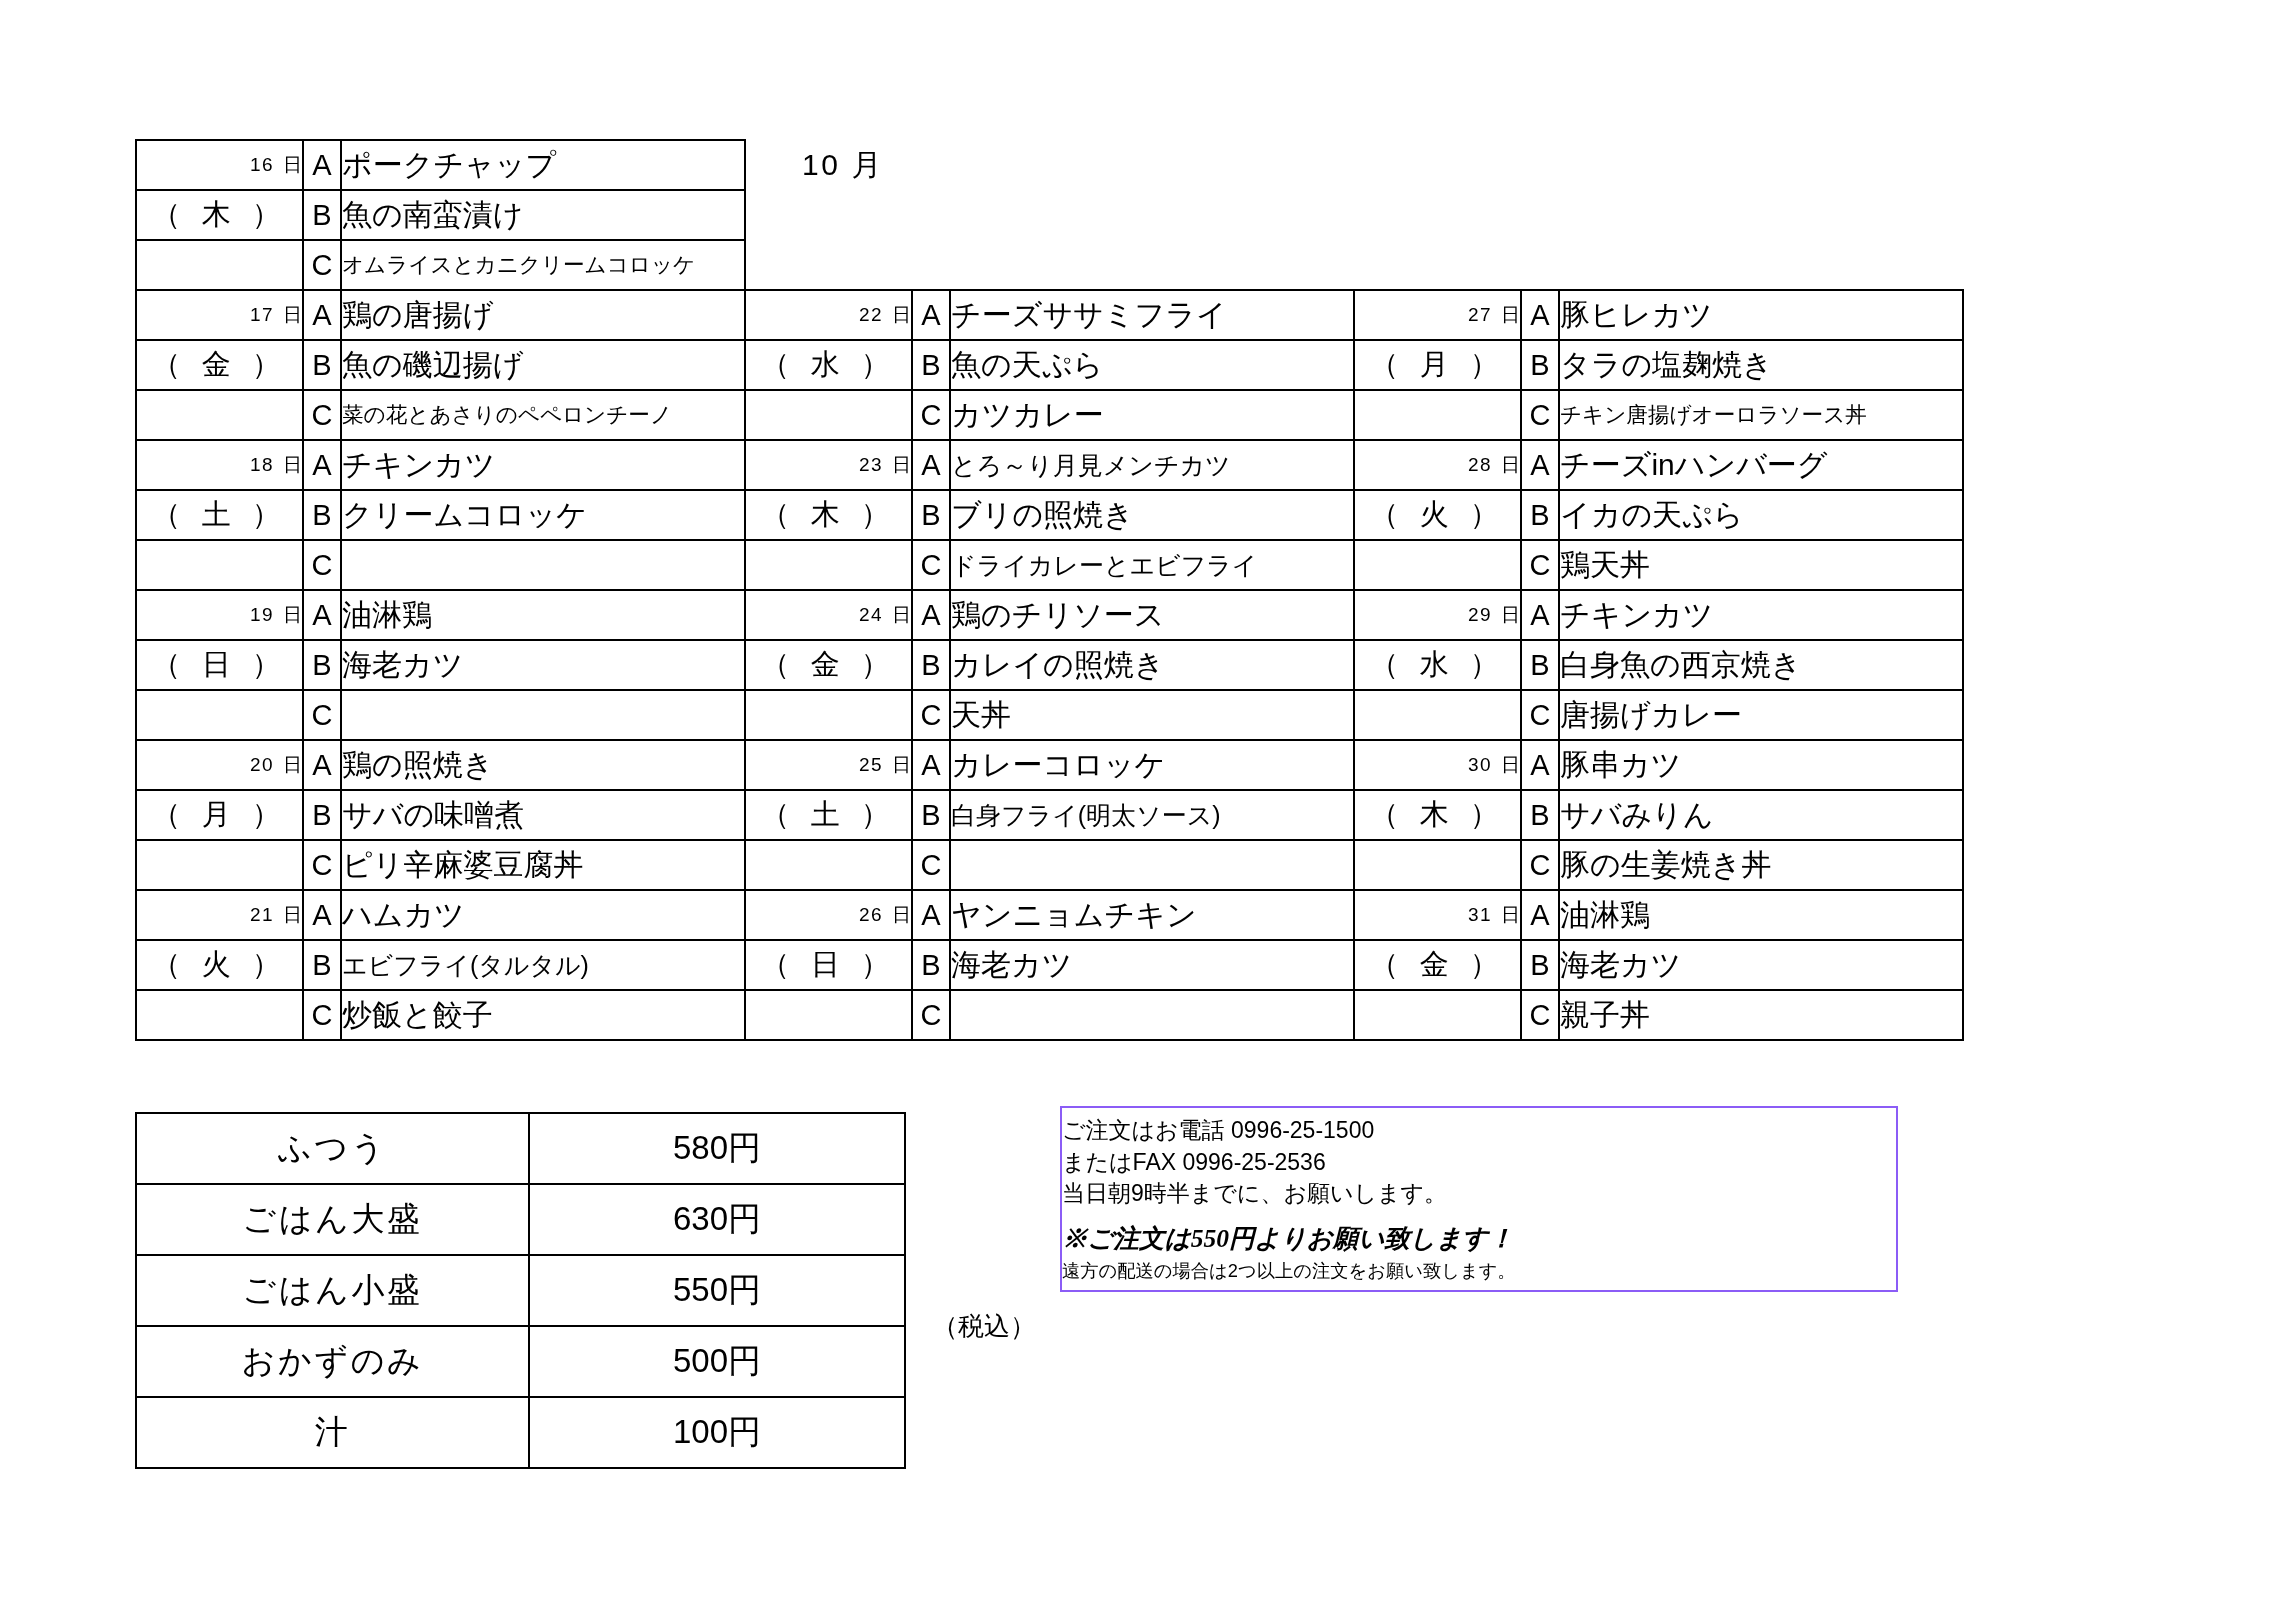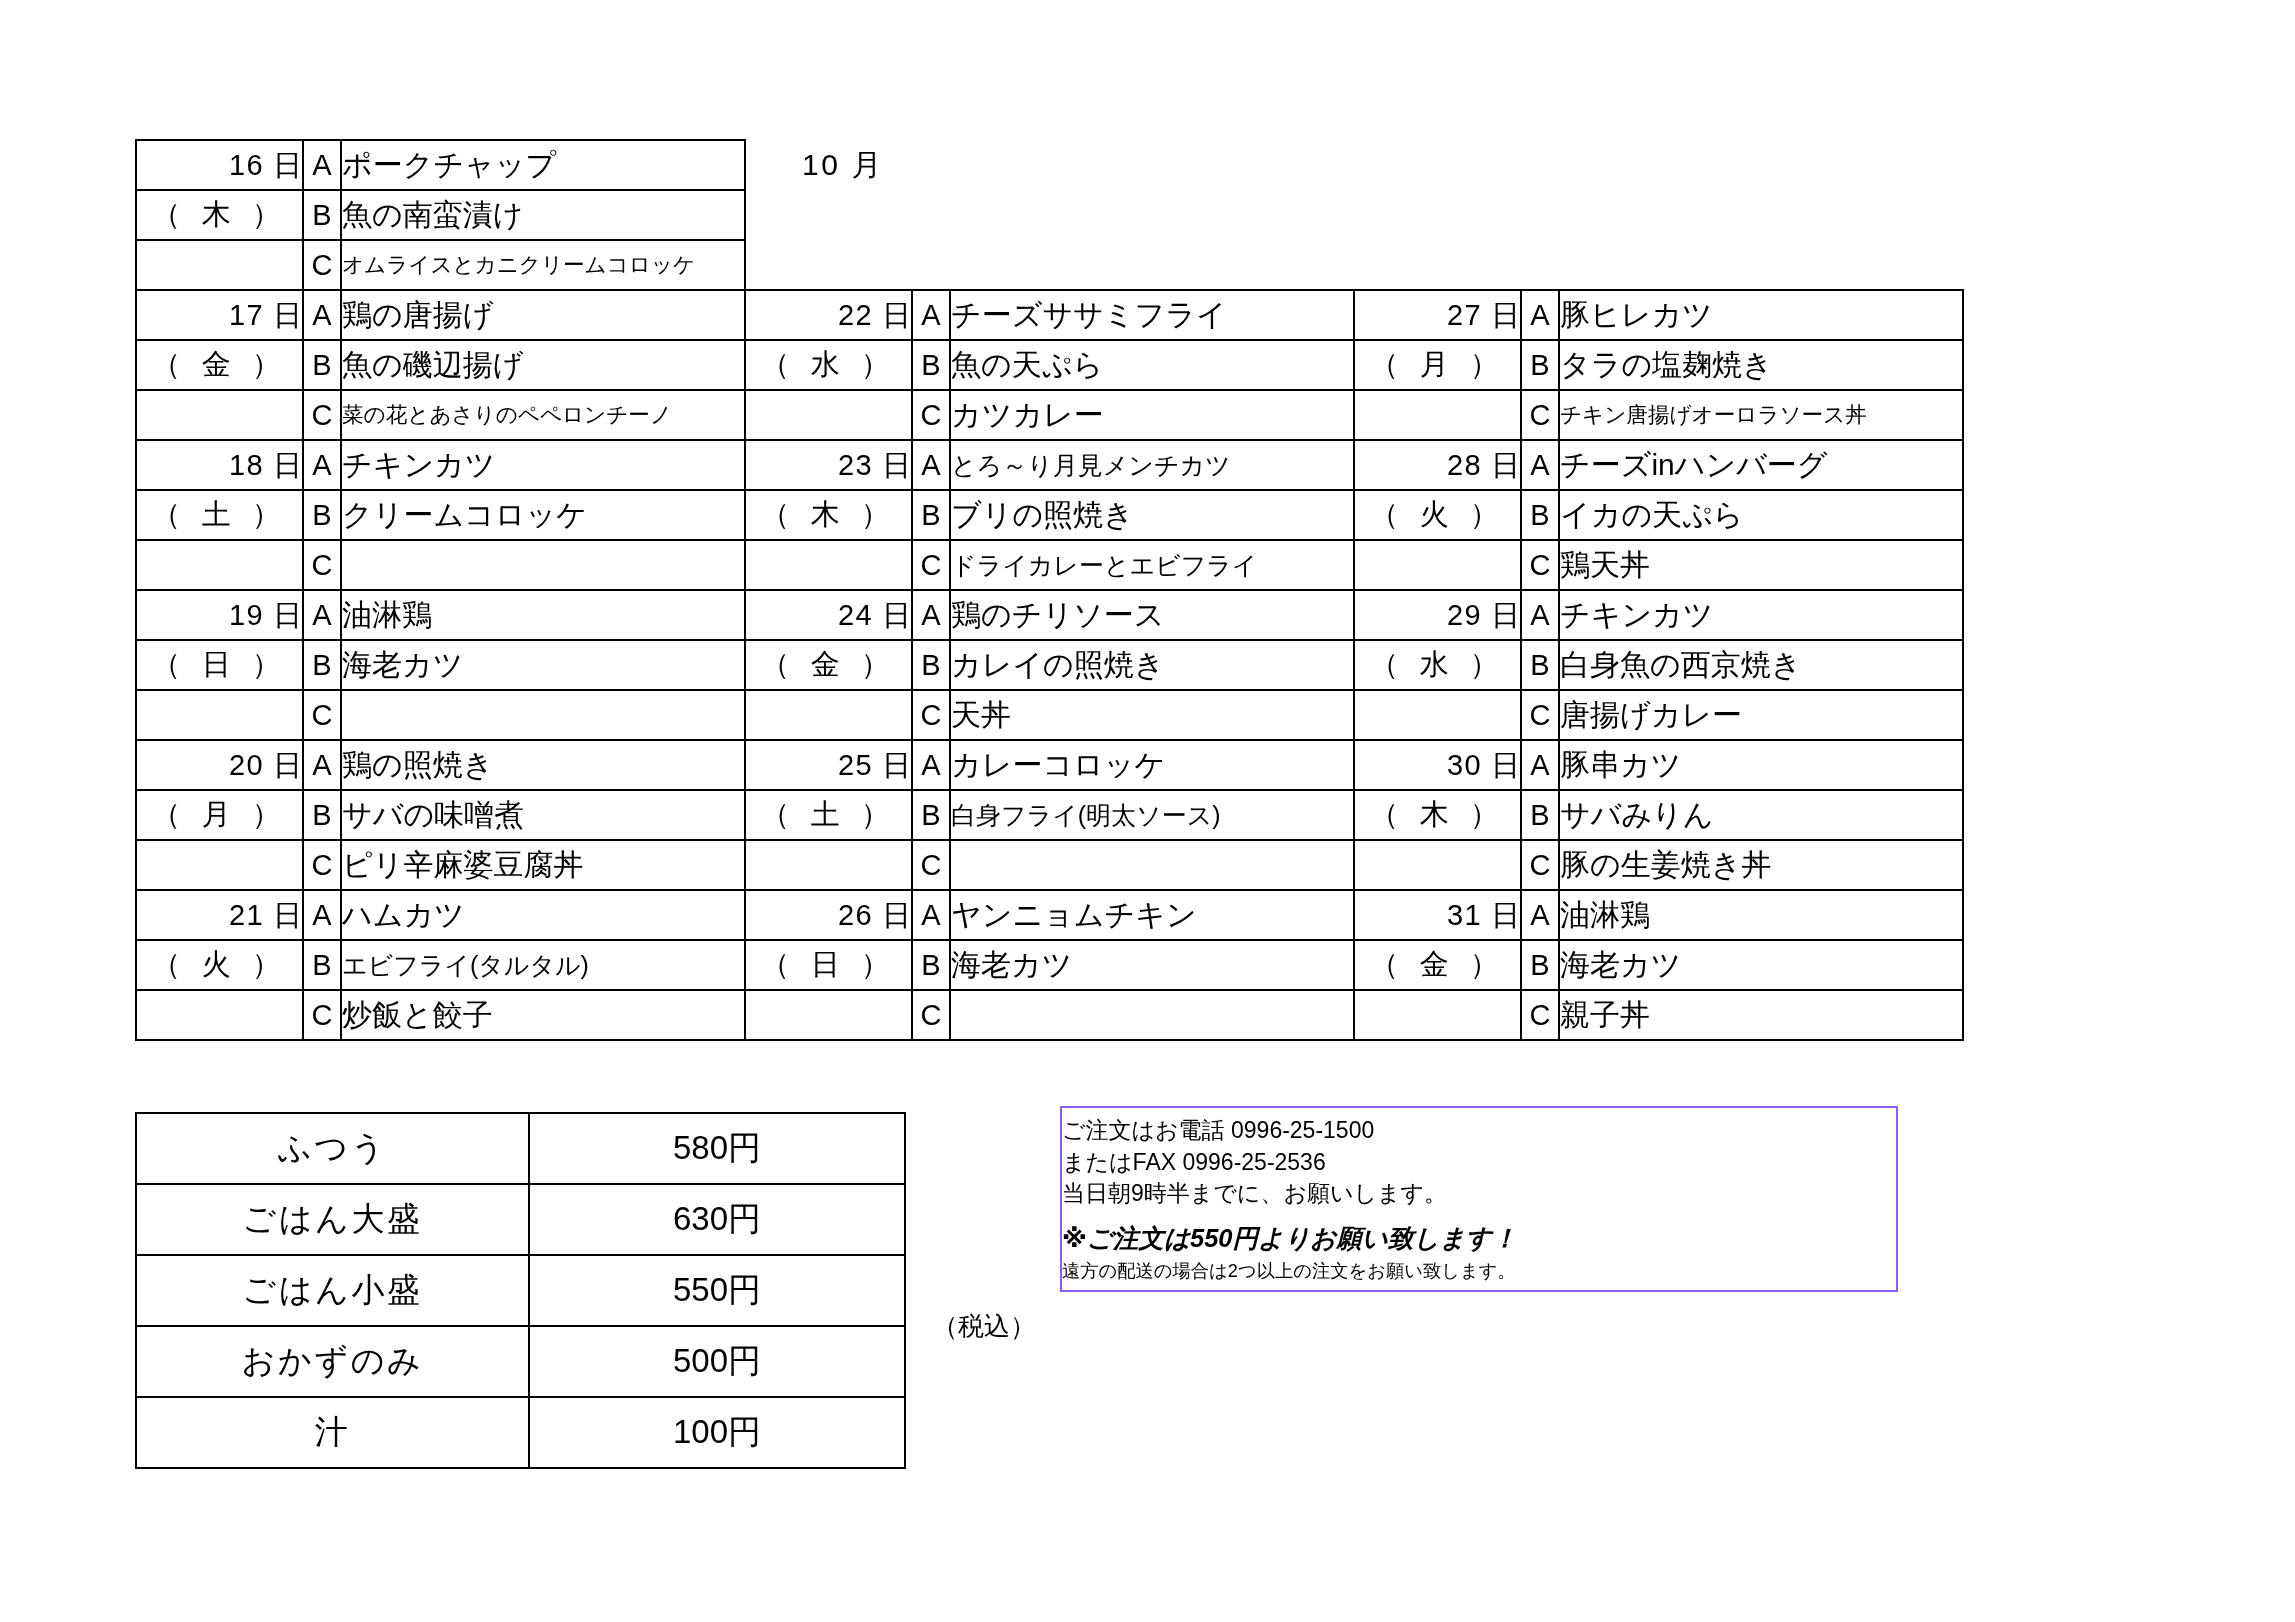--- a/index.html
+++ b/index.html
@@ -48,21 +48,21 @@
     vertical-align: middle;
     height: 48px;
   }
   .calendar .col-date   { width: 167px; }
   .calendar .col-letter { width: 38px; }
   .calendar .col-menu   { width: 404px; }
 
   .cell-date {
     text-align: right;
     padding-right: 7.9px;
-    font-size: 29px;
+    font-size: 19px;
     white-space: nowrap;
     line-height: 1.05;
   }
   .cell-date .num { letter-spacing: 1.3px; }
   .cell-date .nichi { margin-left: 9.2px; }
   .cell-dow {
     text-align: center;
     font-size: 29px;
     white-space: nowrap;
     letter-spacing: 6.5px;
@@ -134,20 +134,21 @@
     line-height: 1.38;
     white-space: nowrap;
     text-align: center;
   }
   .order-emph {
     font-size: 25.5px;
     font-style: italic;
     font-weight: bold;
     margin-top: 10.5px;
     white-space: nowrap;
+    font-family: Liberation Serif, serif;
   }
   .order-sub {
     font-size: 18.3px;
     white-space: nowrap;
     margin-top: 2.6px;
   }
 
   
   .footer-title {
     position: absolute;

